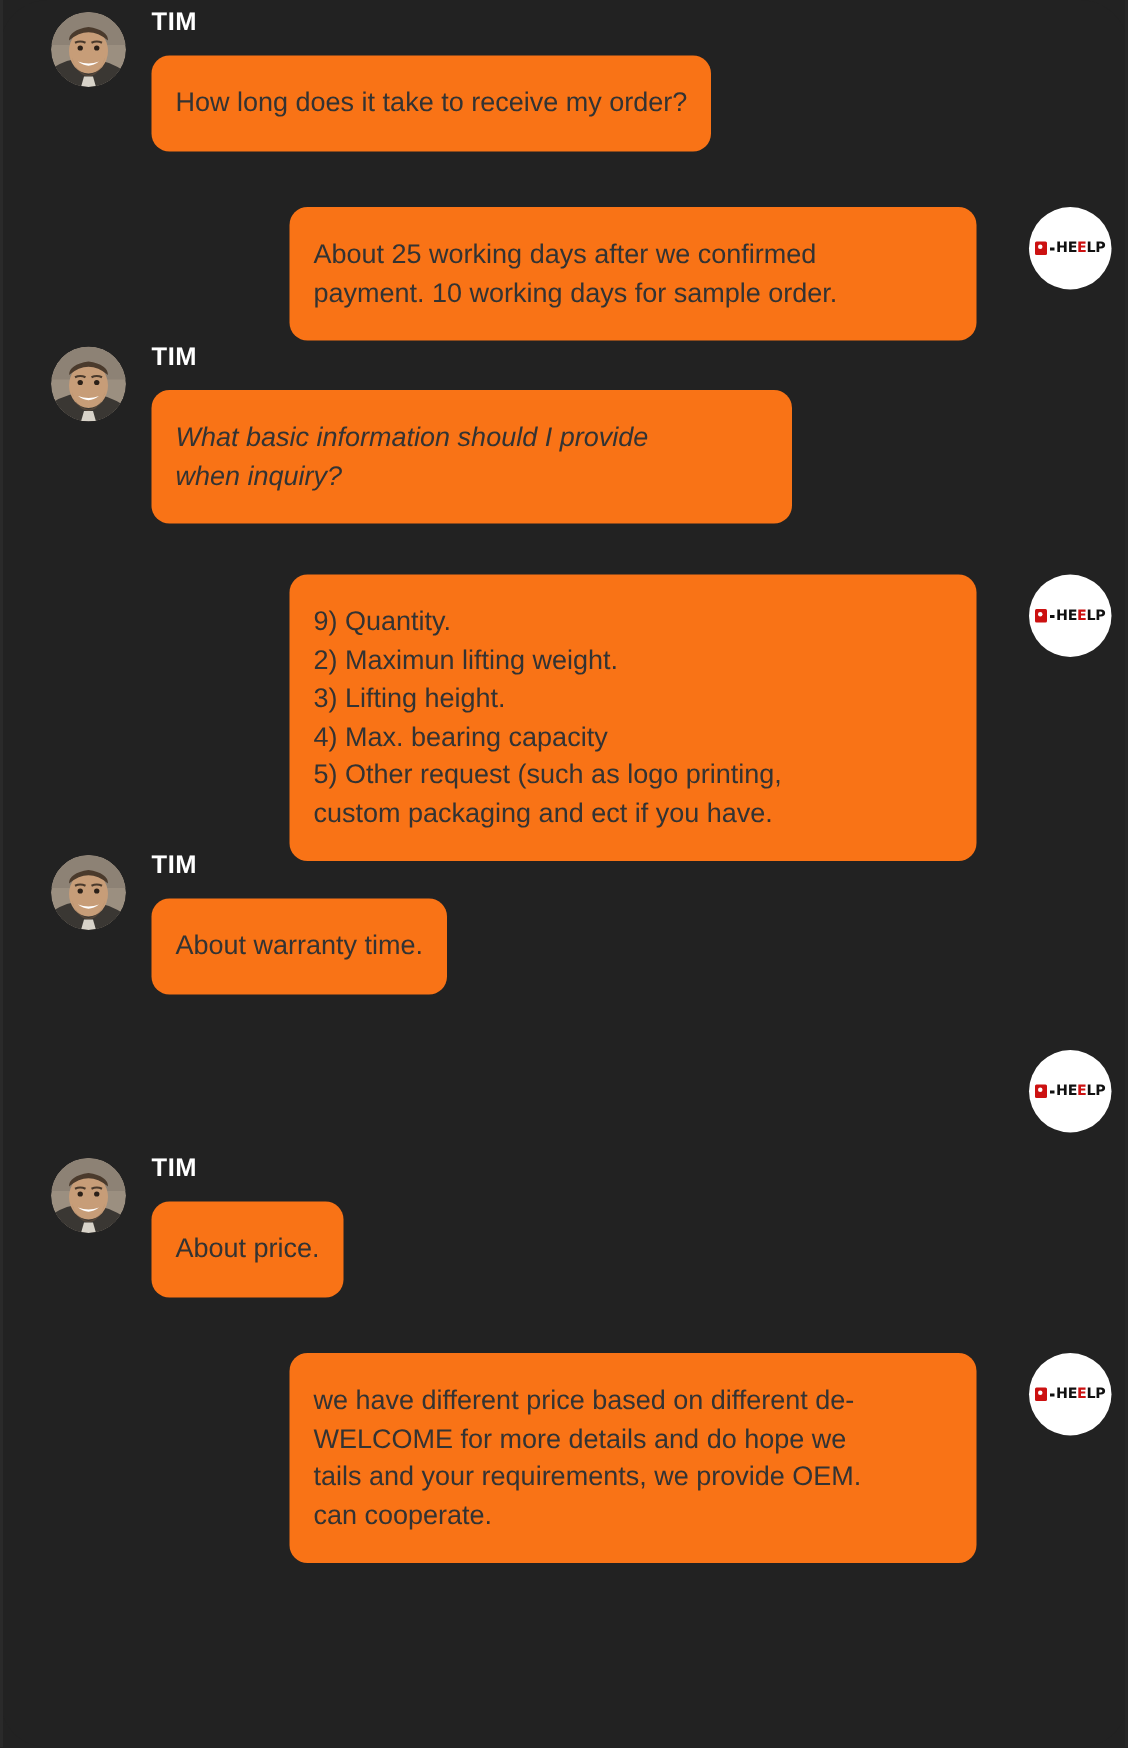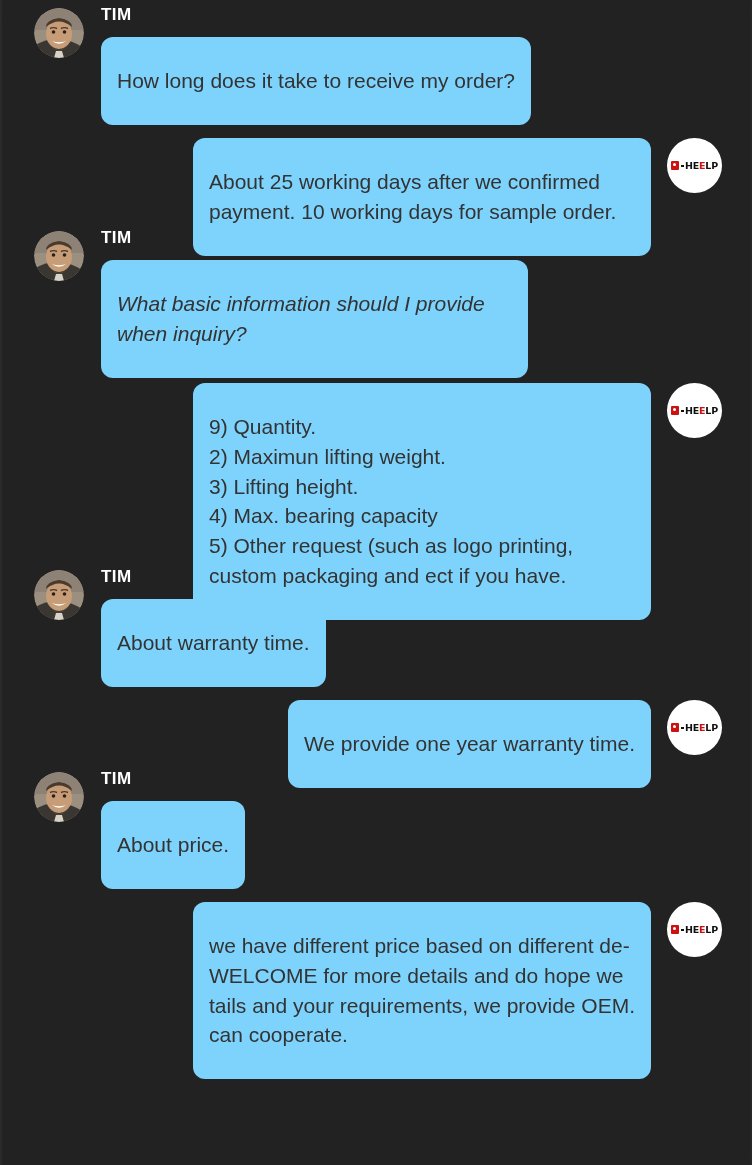--- a/index.html
+++ b/index.html
@@ -59,21 +59,21 @@
     width: 50px;
     height: 50px;
     border-radius: 50%;
     overflow: hidden;
     left: 34px;
   }
   .avatar svg { display: block; width: 50px; height: 50px; }
 
   .brand-avatar {
     position: absolute;
-    right: 30px;
+    right: 11px;
     width: 55px;
     height: 55px;
     border-radius: 50%;
     background: #ffffff;
     display: flex;
     align-items: center;
     justify-content: center;
   }
   .brand-logo {
     display: flex;
@@ -117,25 +117,25 @@
     font-size: 17px;
     font-weight: bold;
     letter-spacing: 0.4px;
     line-height: 1;
     margin: 0 0 14px 0;
     font-family: "Liberation Sans", sans-serif;
   }
 
   
   .bubble {
-    background: #7dd3fc;
+    background: #f97316;
     color: #333333;
     border-radius: 12px;
-    padding: 29px 16px;
-    font-size: 21px;
+    padding: 19px 16px;
+    font-size: 18px;
     line-height: 1.42;
     box-sizing: border-box;
     display: inline-block;
     max-width: 100%;
   }
   .bubble.justified { text-align: justify; text-align-last: left; }
   .bubble .line { display: block; white-space: pre; }
 
   .bubble-w-450 { width: 427px; font-style: italic; }
   .bubble-w-458 { width: 458px; }
@@ -279,23 +279,20 @@
   <div class="msg-group outgoing" style="position:absolute; left:0; top:700px;">
     <div class="brand-avatar" style="top:0px;">
       <span class="brand-logo">
         <span class="brand-mark"></span>
         <span class="brand-dash"></span>
         <span class="brand-txt">HE</span>
           <span class="brand-txt accent">E</span>
           <span class="brand-txt">LP</span>
       </span>
     </div>
-    <div class="bubble bubble-auto">
-      <span class="line">We provide one year warranty time.</span>
-    </div>
   </div>
 
   <div class="msg-group incoming" style="position:absolute; left:0; top:770px;">
     <div class="avatar" style="top:2px;">
       <svg viewBox="0 0 50 50" xmlns="http://www.w3.org/2000/svg">
         <defs>
             <clipPath id="c4">
               <circle cx="25" cy="25" r="25"></circle>
             </clipPath>
           </defs>

